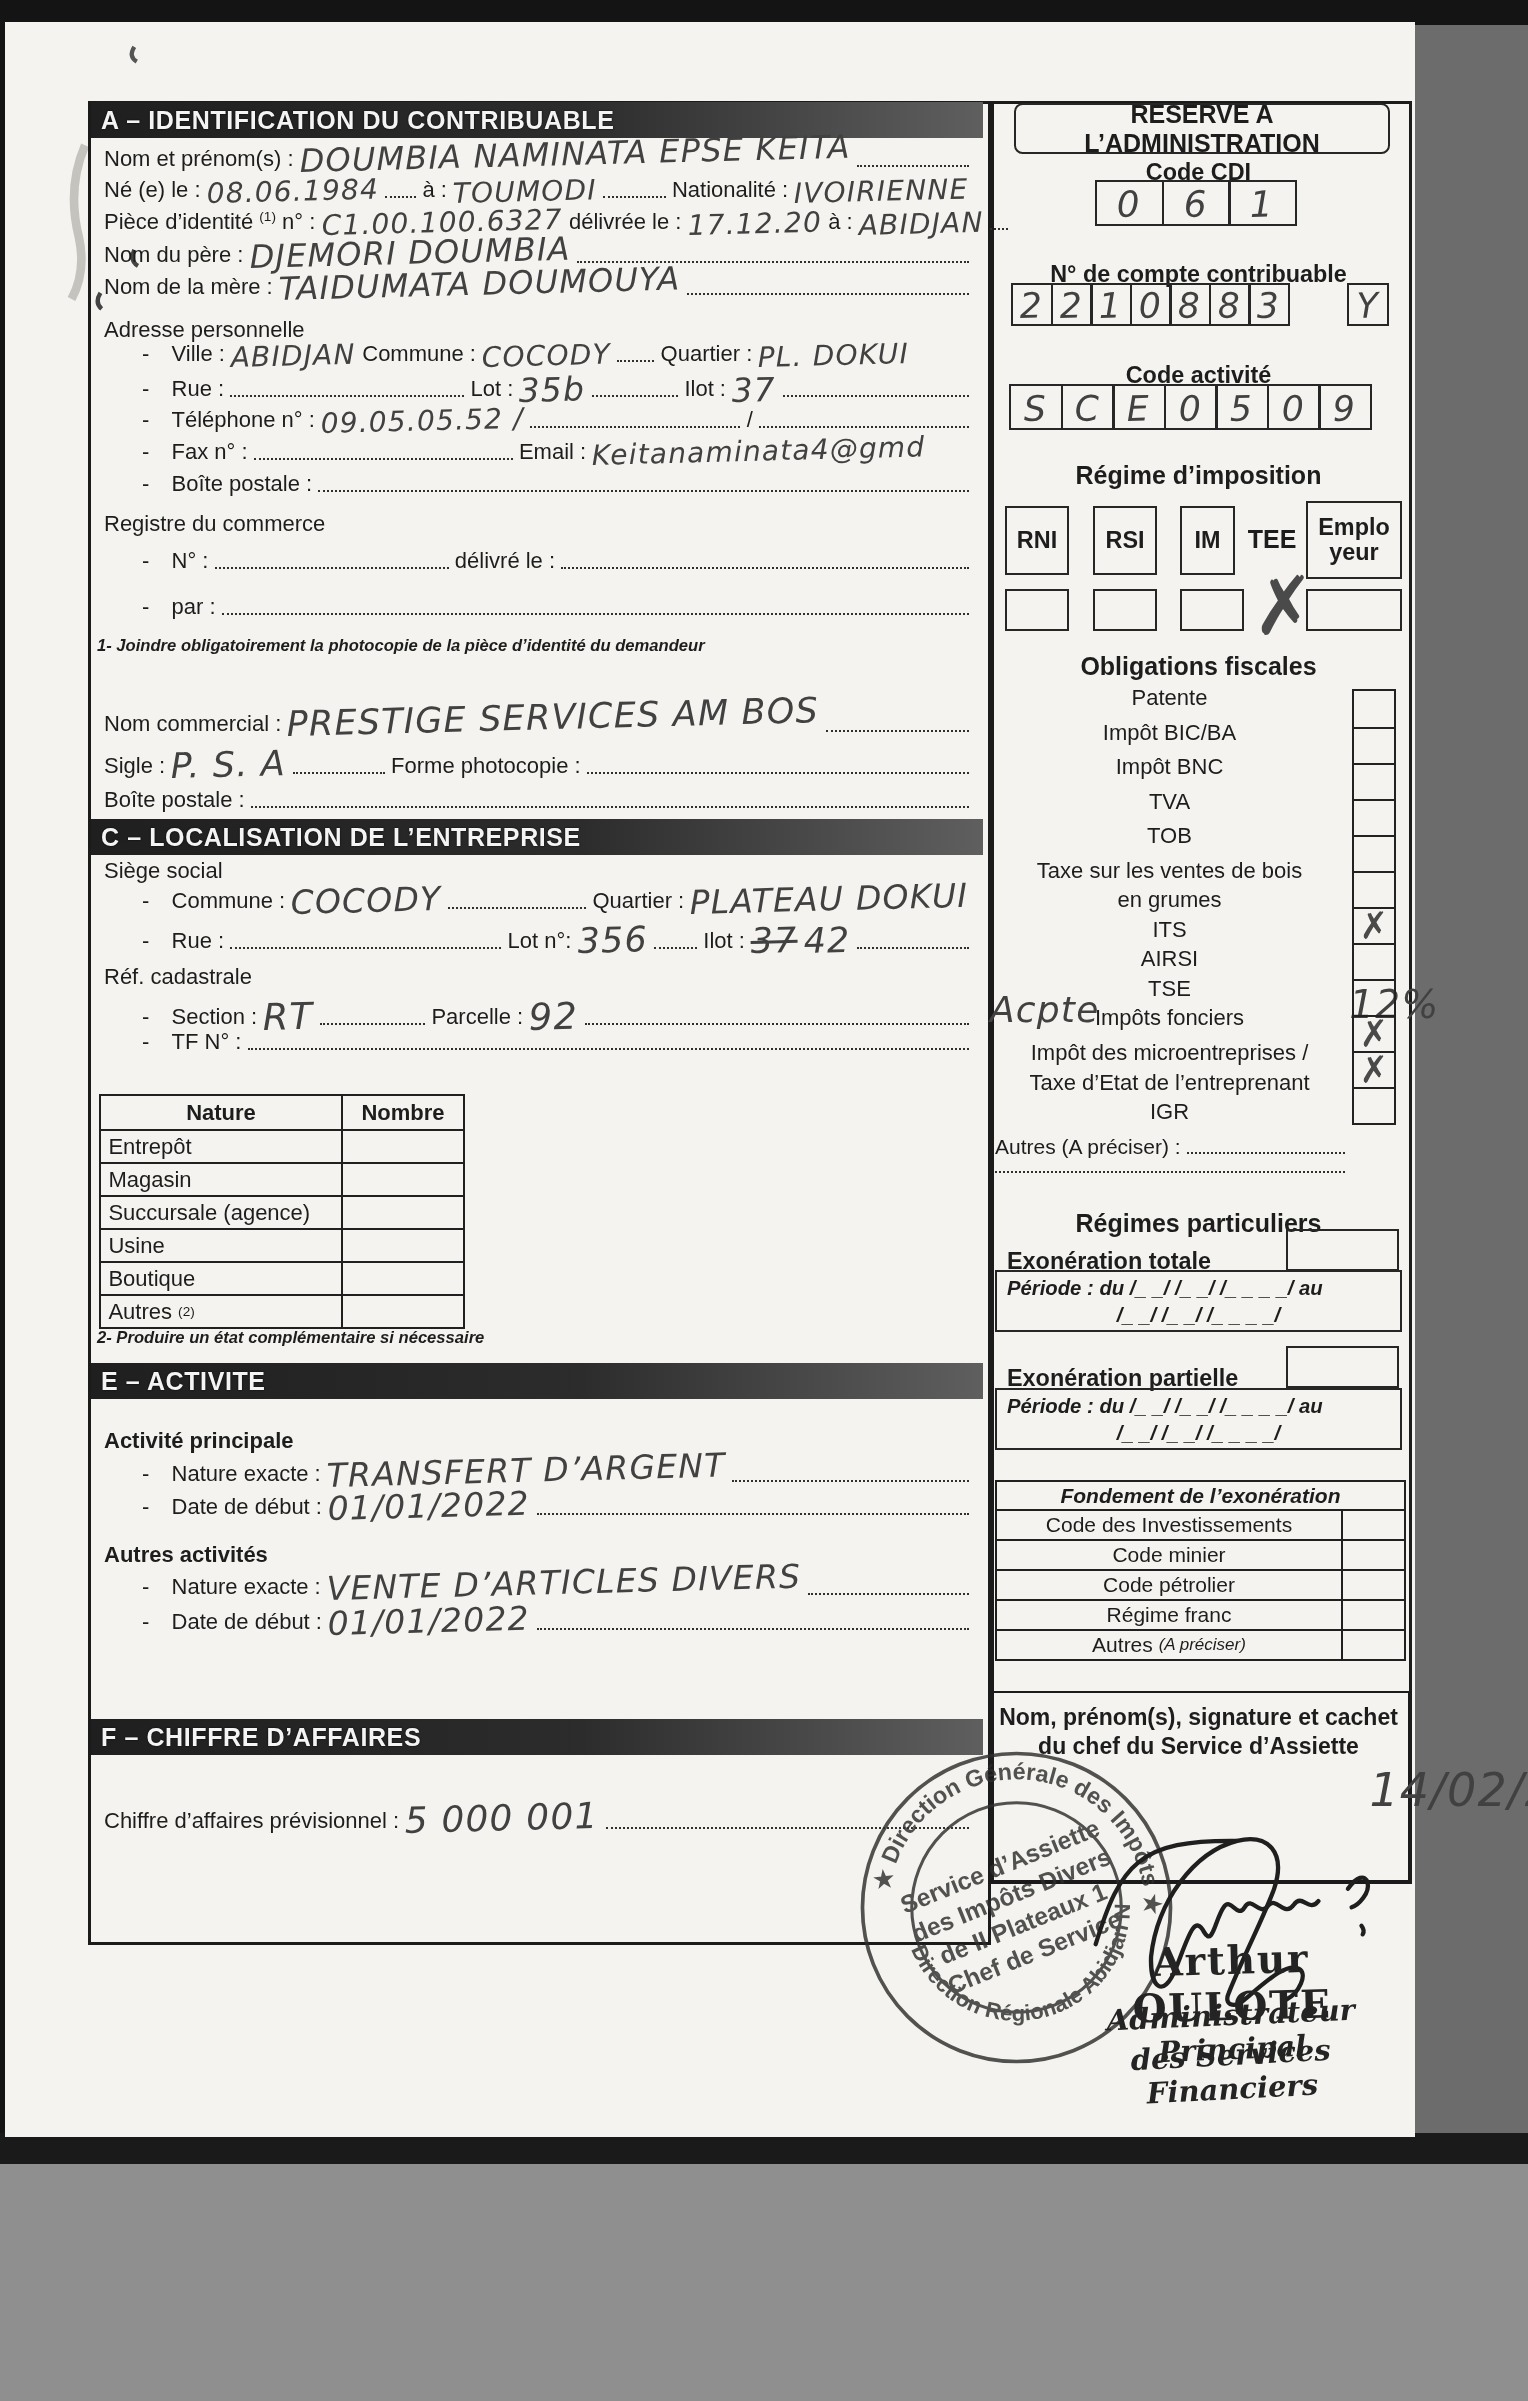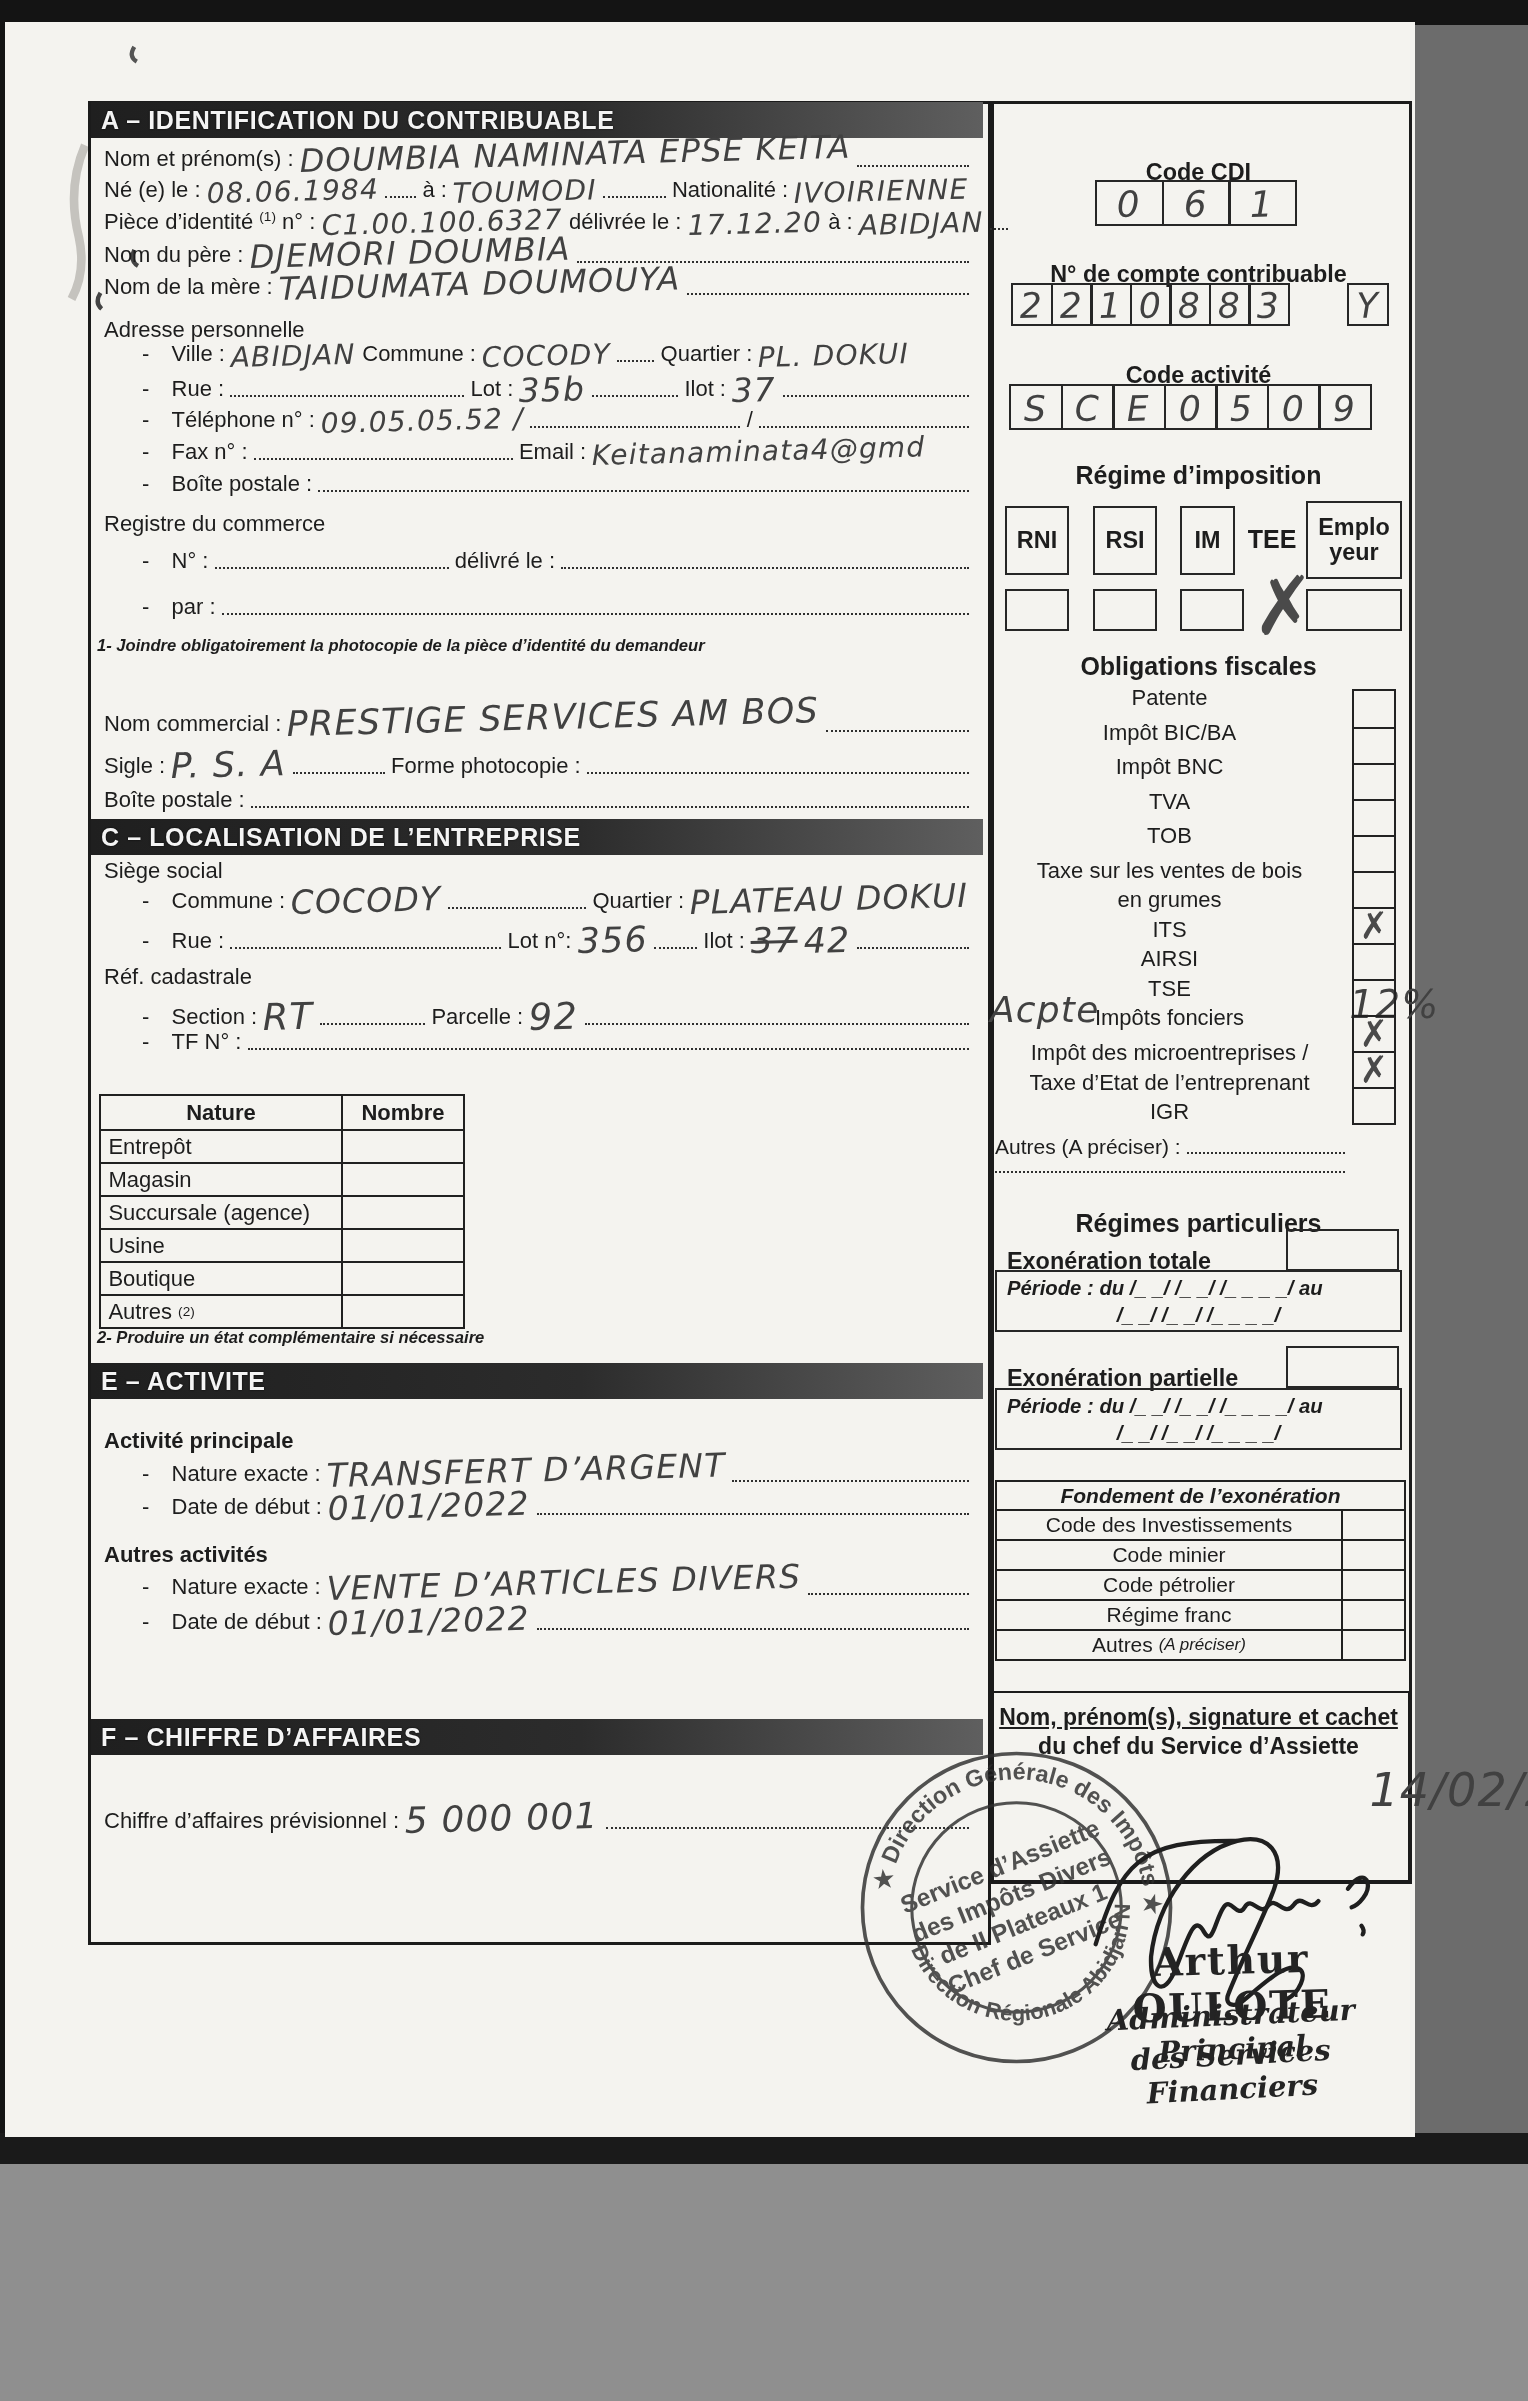--- a/index.html
+++ b/index.html
@@ -341,20 +341,23 @@
       <span>F – CHIFFRE D’AFFAIRES</span>
     </div>
 
   <div class="line" style="left:99px;top:1781px;width:865px;">
     <span class="lbl">Chiffre d’affaires prévisionnel :</span>
     <span class="hw" style="font-size:36px;">5 000 001</span>
     <span class="dt"></span>
   </div>
 
   
+  <div class="rbox" style="left:1009px;top:81px;width:376px;height:51px;border-radius:8.6px;font-size:25px;">
+    <span>RESERVE A L’ADMINISTRATION</span>
+  </div>
 
   <span class="rlabel" style="top:137px;">Code CDI</span>
   <div class="cellrow" style="left:1090px;top:158px;">
     <span class="cell" style="width:69px;height:46px;">
         <span class="hw" style="font-size:36px;">0</span>
       </span>
     <span class="cell" style="width:69px;height:46px;margin-left:-2.5px;">
         <span class="hw" style="font-size:36px;">6</span>
       </span>
     <span class="cell" style="width:69px;height:46px;margin-left:-2.5px;">
@@ -541,21 +544,21 @@
         <span class="tc2"></span>
       </div>
     <div class="trow" style="min-height:28px;">
       <span class="tc1" style="width:346px;justify-content:center;font-size:21px;"><span>Autres</span>&nbsp;<i style="font-size:17px;">(A préciser)</i></span>
       <span class="tc2"></span>
     </div>
   </div>
 
   
   <div class="box" style="left:986px;top:1669px;width:415px;height:187px;border-width:2.5px;"></div>
-  <span class="rlabel" style="top:1682px;font-size:23px;text-decoration:underline;">Nom, prénom(s), signature et cachet</span>
+  <span class="rlabel" style="top:1682px;font-size:23px;">Nom, prénom(s), signature et cachet</span>
   <span class="rlabel" style="top:1711px;font-size:23px;">du chef du Service d’Assiette</span>
   <span class="abs hw" style="left:1159px;top:1749px;font-size:46px;transform:rotate(-6deg);">14/02/2022.</span>
 
   
   <svg class="stamp-svg" style="left:839px;top:1713px;" width="345" height="345" viewBox="0 0 560 560">
     <g fill="none" stroke="#2e2e2e">
       <circle cx="280" cy="280" r="250" stroke-width="6"></circle>
       <circle cx="280" cy="280" r="170" stroke-width="5"></circle>
     </g>
     <defs>

